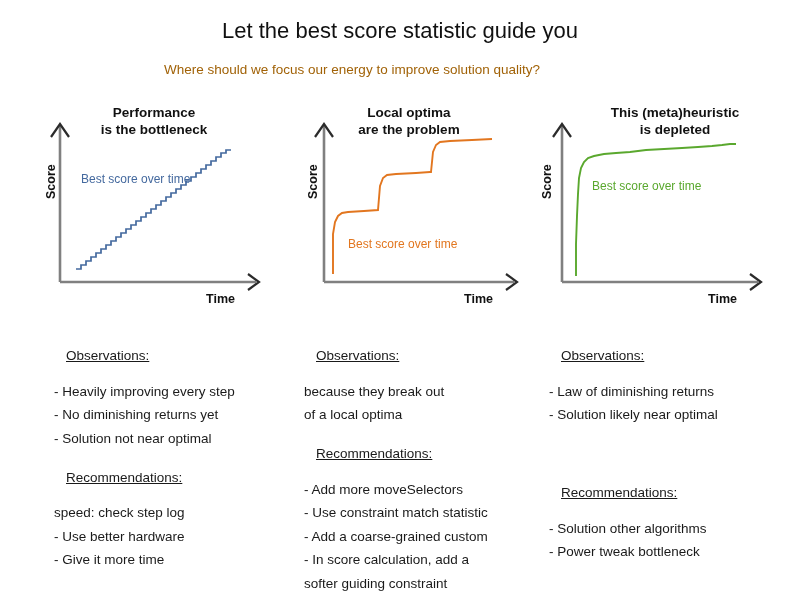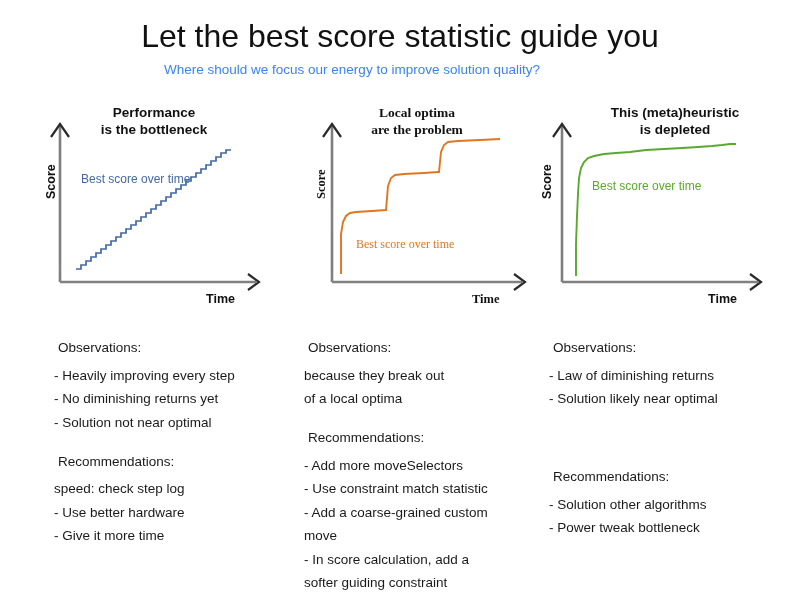--- a/index.html
+++ b/index.html
@@ -5,31 +5,31 @@
   html,body{margin:0;padding:0;}
   body{
     width:800px;height:600px;background:#ffffff;
     font-family:"Liberation Sans", sans-serif;
     color:#1a1a1a;overflow:hidden;position:relative;
   }
   .slide{position:relative;width:800px;height:600px;}
 
   .title{
     position:absolute;top:18px;left:0;width:800px;text-align:center;
-    font-size:32px;font-weight:400;color:#111111;letter-spacing:0px;
+    font-size:22px;font-weight:400;color:#111111;letter-spacing:0px;
   }
   .subtitle{
     position:absolute;top:62px;left:0;width:704px;text-align:center;
-    font-size:13.5px;font-weight:400;color:#3b82f6;
+    font-size:13.5px;font-weight:400;color:#a16207;
   }
 
   .panels{position:absolute;top:104px;left:0;width:788px;height:215px;}
   .panel{position:absolute;top:0;width:260px;height:215px;}
   .panel.p0{left:28px;}
-  .panel.p1{left:300px;font-family:Liberation Serif, serif;}
+  .panel.p1{left:292px;}
   .panel.p2{left:530px;}
 
   .panel-heading{
     position:absolute;top:0;left:0;width:100%;text-align:center;
     font-size:13.5px;font-weight:bold;line-height:17px;color:#111;
     white-space:pre-line;
   }
   .panel.p0 .panel-heading{width:232px;left:10px;}
   .panel.p1 .panel-heading{width:222px;left:6px;}
   .panel.p2 .panel-heading{width:232px;left:29px;}
@@ -44,21 +44,21 @@
 
   .series-label{position:absolute;font-size:12px;white-space:nowrap;}
 
   .columns{position:absolute;top:330px;left:0;width:800px;height:260px;}
   .col{position:absolute;top:0;font-size:13.5px;line-height:19.5px;color:#1a1a1a;}
   .col.c0{left:50px;width:250px;}
   .col.c1{left:300px;width:230px;}
   .col.c2{left:545px;width:250px;}
   .block{margin:0;}
   .block + .block{margin-top:19.5px;}
-  .bhead{margin:8px;}
+  .bhead{margin:16px;text-decoration:underline;}
   .bline{margin:4px;}
 </style>
 </head>
 <body>
 
 <div class="slide">
 
   <div class="title">Let the best score statistic guide you</div>
   <div class="subtitle">Where should we focus our energy to improve solution quality?</div>
 
@@ -138,21 +138,20 @@
       <div class="block">
         <p class="bhead">Observations:</p>
         <p class="bline">because they break out</p>
         <p class="bline">of a local optima</p>
       </div>
       <div class="block">
         <p class="bhead">Recommendations:</p>
         <p class="bline">- Add more moveSelectors</p>
         <p class="bline">- Use constraint match statistic</p>
         <p class="bline">- Add a coarse-grained custom</p>
-        <p class="bline">move</p>
         <p class="bline">- In score calculation, add a</p>
         <p class="bline">softer guiding constraint</p>
       </div>
     </div>
 
     <div class="col c2">
       <div class="block">
         <p class="bhead">Observations:</p>
         <p class="bline">- Law of diminishing returns</p>
         <p class="bline">- Solution likely near optimal</p>

